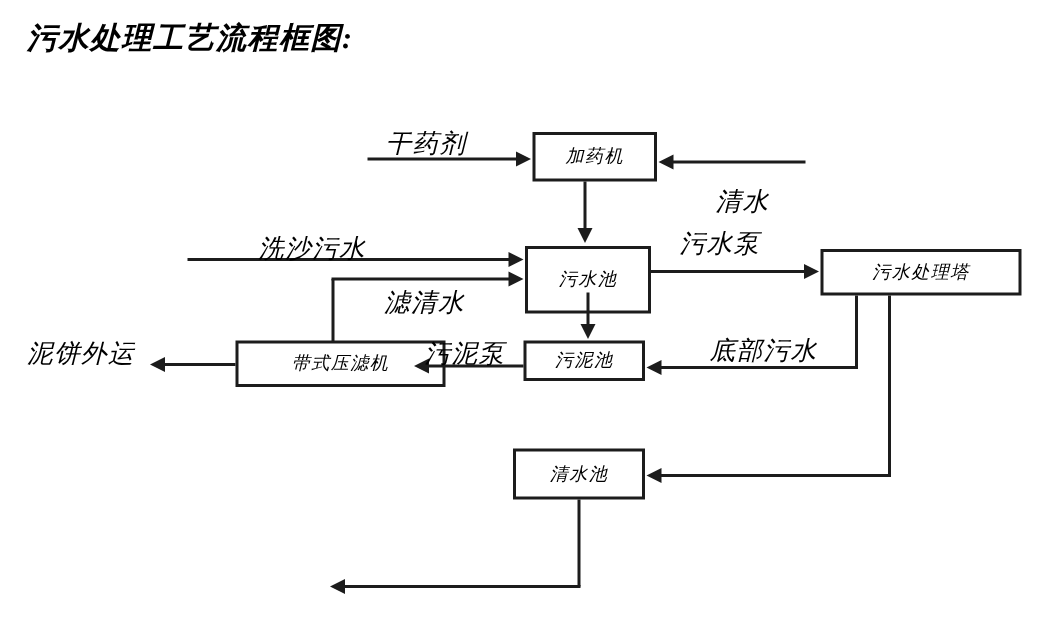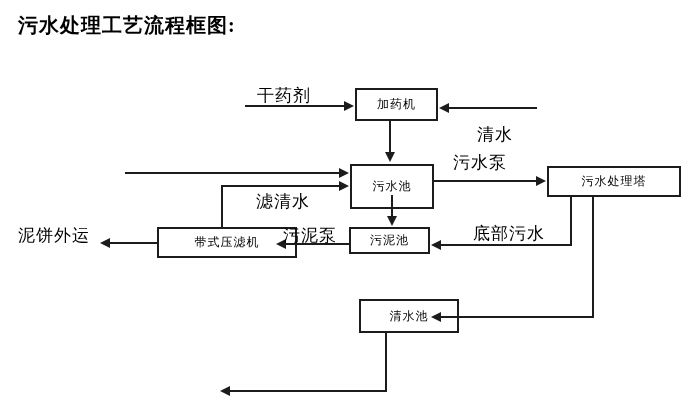--- a/index.html
+++ b/index.html
@@ -8,20 +8,21 @@
     --text:#000000;
   }
   html,body{margin:0;padding:0;background:#fff;}
   #canvas{
     position:relative;
     width:700px;height:420px;
     background:var(--bg);
     font-family:"Liberation Serif","DejaVu Serif",serif;
     color:var(--text);
     overflow:hidden;
+    font-style:italic;
   }
   .title{
     position:absolute;
     font-size:20px;
     font-weight:bold;
     letter-spacing:1px;
     white-space:nowrap;
   }
   .node{
     position:absolute;
@@ -58,21 +59,21 @@
   <div class="node" style="left:355px;top:88px;width:83px;height:33px;">加药机</div>
 
   <div class="node" style="left:350px;top:164px;width:84px;height:45px;">污水池</div>
 
   <div class="node" style="left:547px;top:166px;width:134px;height:31px;">污水处理塔</div>
 
   <div class="node" style="left:349px;top:227px;width:81px;height:27px;">污泥池</div>
 
   <div class="node" style="left:157px;top:227px;width:140px;height:31px;">带式压滤机</div>
 
-  <div class="node" style="left:359px;top:299px;width:100px;height:34px;">清水池</div>
+  <div class="node" style="left:342px;top:299px;width:88px;height:34px;">清水池</div>
 
   <div class="hline" style="left:245px;top:105px;width:100px;"></div>
   <div class="ar ar-r" style="left:344px;top:101px;"></div>
 
   <div class="hline" style="left:448px;top:107px;width:89px;"></div>
   <div class="ar ar-l" style="left:439px;top:103px;"></div>
 
   <div class="vline" style="left:389px;top:121px;height:32px;"></div>
   <div class="ar ar-d" style="left:385px;top:152px;"></div>
 
@@ -102,19 +103,20 @@
   <div class="vline" style="left:592px;top:197px;height:121px;"></div>
   <div class="hline" style="left:440px;top:316px;width:154px;"></div>
   <div class="ar ar-l" style="left:431px;top:312px;"></div>
 
   <div class="vline" style="left:385px;top:333px;height:58px;"></div>
   <div class="hline" style="left:229px;top:390px;width:158px;"></div>
   <div class="ar ar-l" style="left:220px;top:386px;"></div>
 
   <div class="lbl" style="left:257px;top:84px;">干药剂</div>
   <div class="lbl" style="left:477px;top:83px;margin-top:40px;">清水</div>
+  <div class="lbl" style="left:172px;top:154px;">洗沙污水</div>
   <div class="lbl" style="left:453px;top:151px;">污水泵</div>
   <div class="lbl" style="left:256px;top:190px;">滤清水</div>
   <div class="lbl" style="left:473px;top:222px;">底部污水</div>
   <div class="lbl" style="left:283px;top:224px;">污泥泵</div>
   <div class="lbl" style="left:18px;top:224px;">泥饼外运</div>
 
 </div>
 
 </body></html>

